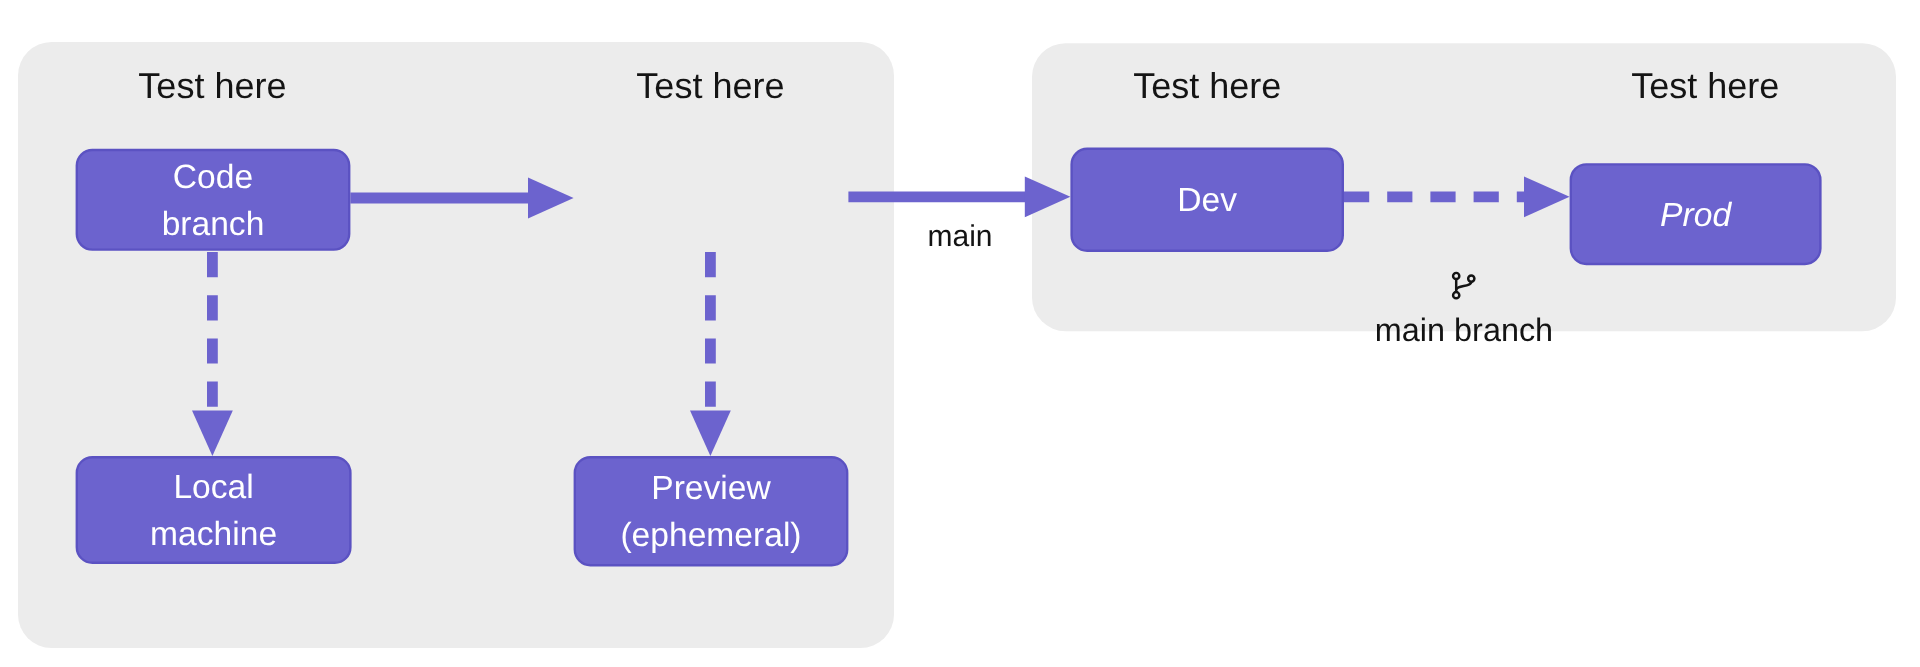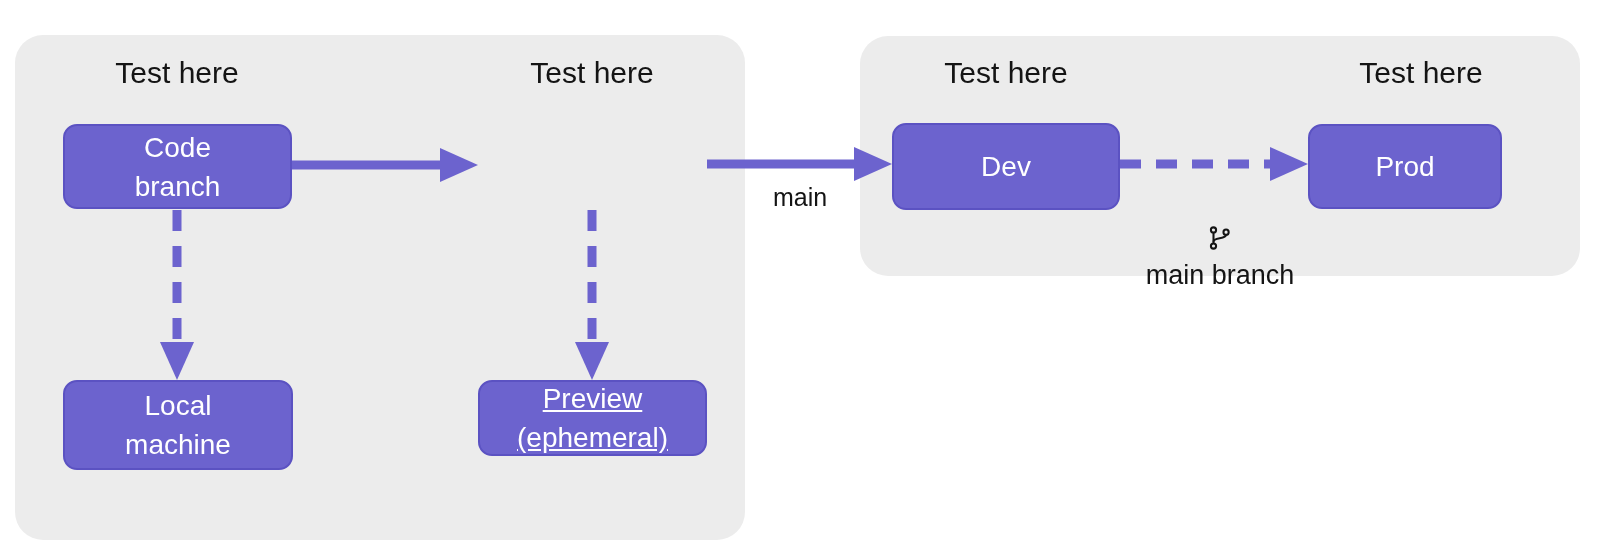--- a/index.html
+++ b/index.html
@@ -34,23 +34,23 @@
     color:#ffffff;
     display:flex; align-items:center; justify-content:center;
     text-align:center;
     font-size:28px; line-height:39px;
     white-space:pre-line;
     z-index:2;
   }
   #n-code    { left:63px;  top:112px; width:229px; height:85px; }
   #n-pr      { left:478px; top:112px; width:229px; height:86px; }
   #n-dev     { left:892px; top:111px; width:228px; height:87px; }
-  #n-prod    { left:1308px;top:112px; width:194px; height:85px; }
+  #n-prod    { left:1308px;top:124px; width:210px; height:85px;font-style:italic; }
   #n-local   { left:63px;  top:368px; width:230px; height:90px; }
-  #n-preview { left:478px; top:368px; width:229px; height:76px;text-decoration:underline; }
+  #n-preview { left:478px; top:368px; width:229px; height:92px; }
 
   .test-label {
     position:absolute; top:44px;
     width:260px;
     text-align:center;
     font-size:30px; line-height:34px;
     color:#141414;
     z-index:2;
   }
   #t1 { left:47px; }

